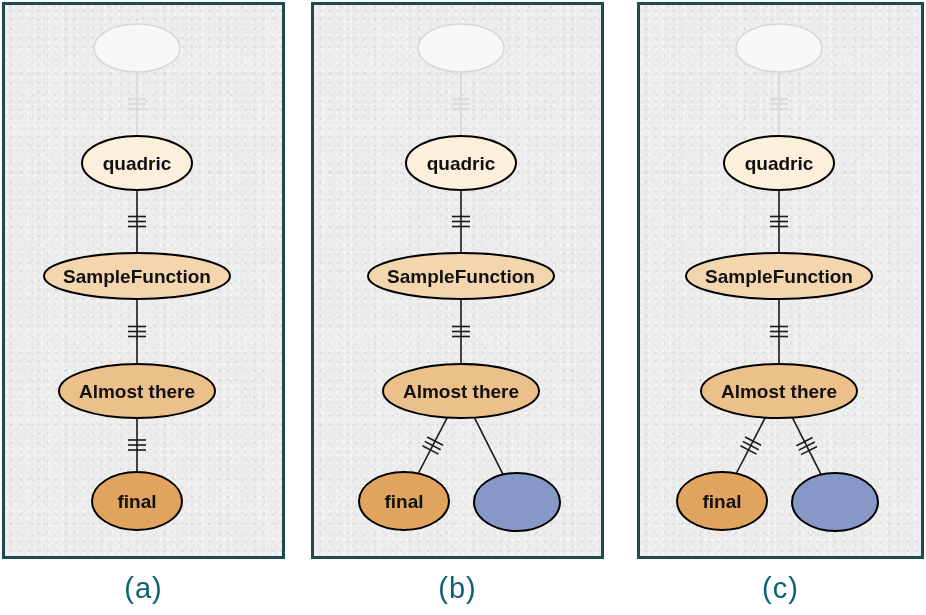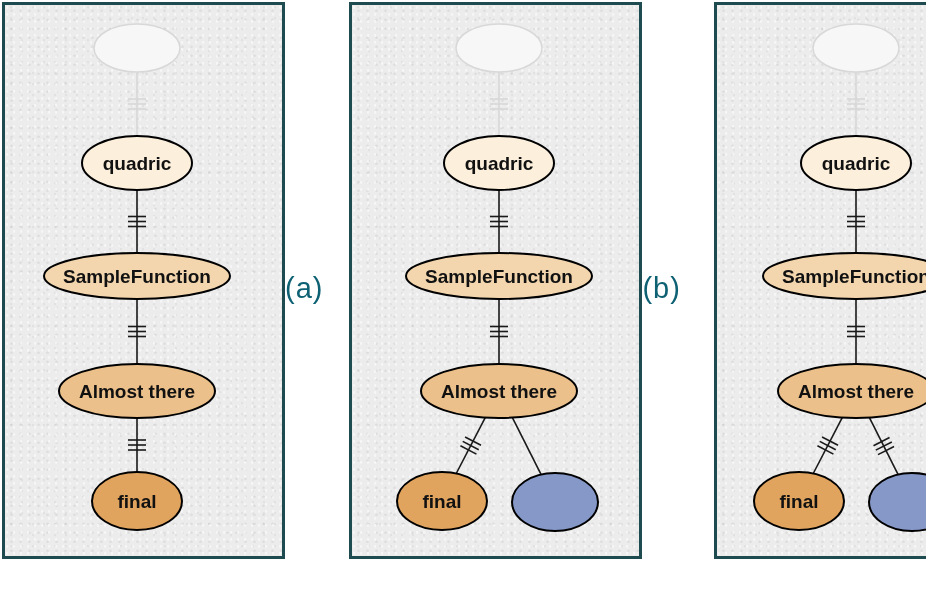--- a/index.html
+++ b/index.html
@@ -16,21 +16,21 @@
     overflow: hidden;
   }
   .panel-row {
     display: flex;
     align-items: flex-start;
     padding-top: 2px;
     padding-left: 2px;
   }
   .panel-col {
     display: flex;
-    flex-direction: row;
+    flex-direction: column;
     align-items: center;
   }
   .panel {
     box-sizing: border-box;
     border: 3px solid #1d4b50;
     background-color: #ececec;
     
     background-image:
       radial-gradient(circle at 30% 35%, rgba(255,255,255,0.55) 0 1px, rgba(0,0,0,0) 1.5px),
       radial-gradient(circle at 72% 64%, rgba(180,180,180,0.25) 0 1px, rgba(0,0,0,0) 1.5px),

